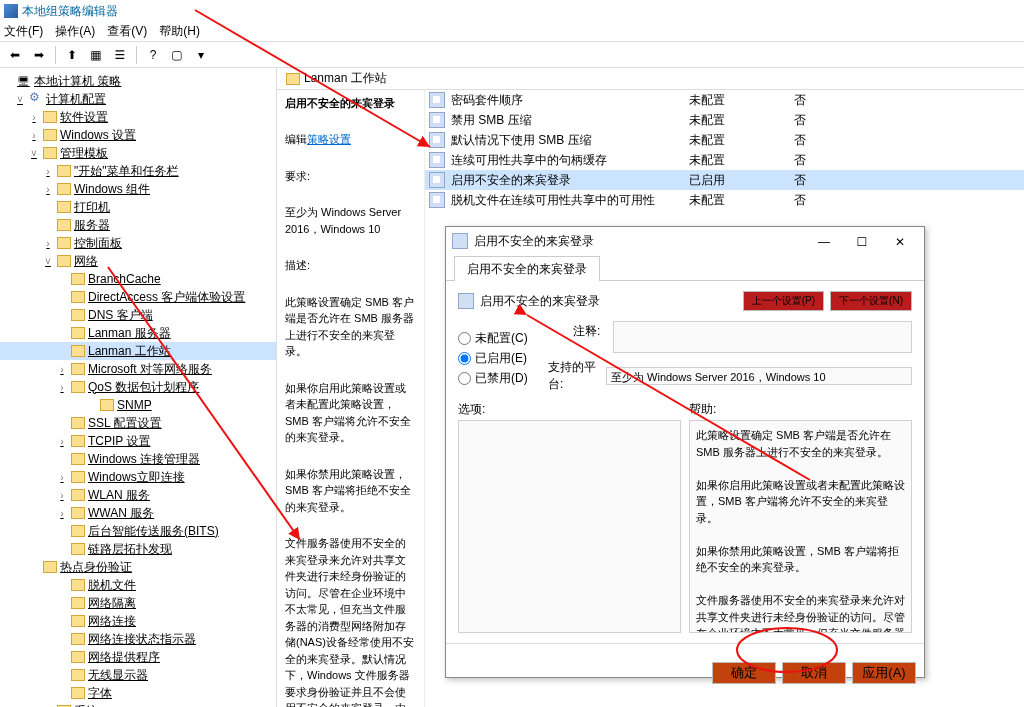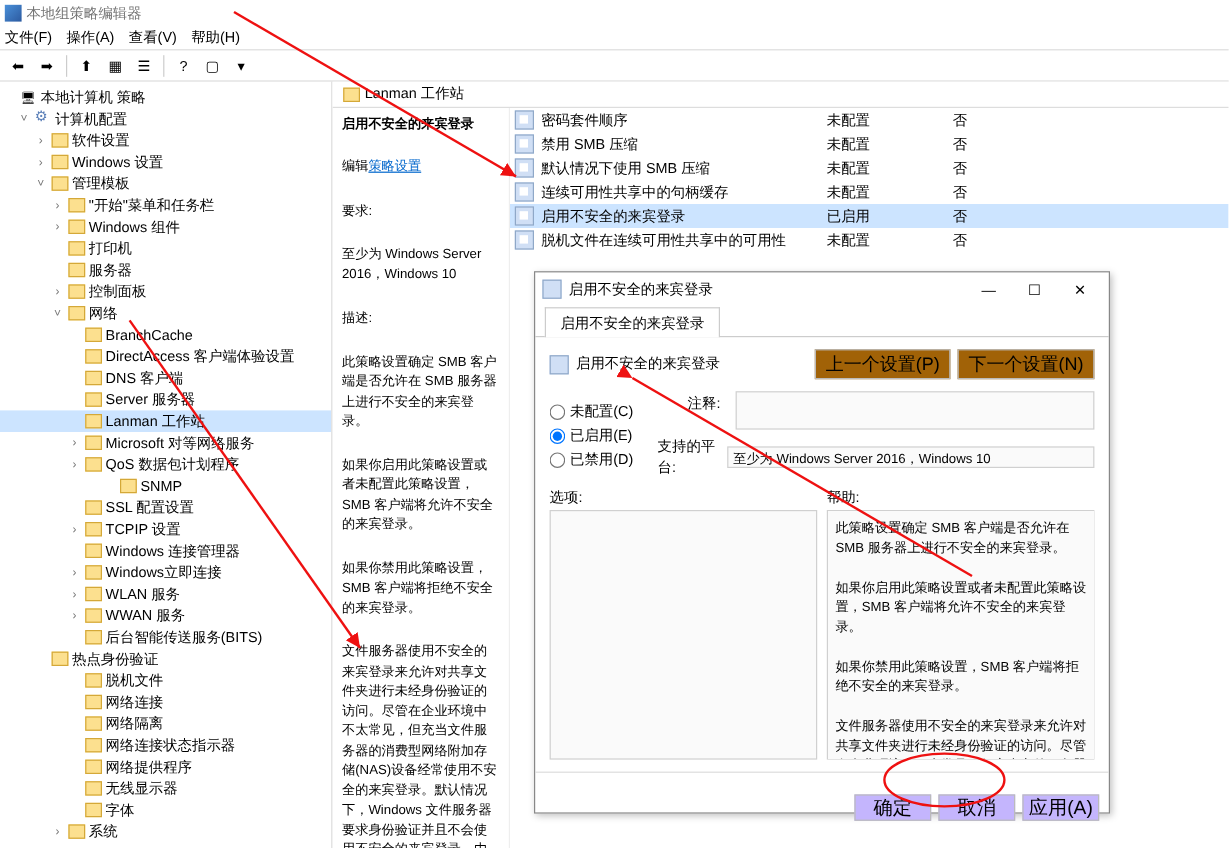--- a/index.html
+++ b/index.html
@@ -1,38 +1,38 @@
 <!DOCTYPE html>
 <html><head>
 <meta charset="utf-8">
 <style>
 * { box-sizing: border-box; margin: 0; padding: 0; font-family: "Microsoft YaHei", "Segoe UI", sans-serif; }
 body { font-size: 12px; color: #000; background: #fff; width: 1024px; height: 707px; overflow: hidden; position: relative; }
 
 
 .titlebar { height: 22px; display: flex; align-items: center; padding: 0 4px; background: #fff; }
 .titlebar .appicon { width: 14px; height: 14px; background: linear-gradient(135deg,#4a90d9,#2c5aa0); margin-right: 4px; }
-.titlebar .title { font-size: 12px; color: #737373; }
+.titlebar .title { font-size: 12px; color: #0369a1; }
 
 
 .menubar { height: 20px; display: flex; align-items: center; padding: 0 4px; border-bottom: 1px solid #ddd; }
 .menubar span { margin-right: 12px; cursor: default; }
 
 
 .toolbar { height: 26px; display: flex; align-items: center; padding: 0 4px; border-bottom: 1px solid #ddd; gap: 2px; }
 .toolbar .tbtn { width: 22px; height: 22px; display: flex; align-items: center; justify-content: center; border: 1px solid transparent; }
 .toolbar .sep { width: 1px; height: 18px; background: #ccc; margin: 0 3px; }
 
 
 .main { display: flex; height: calc(100% - 68px); }
 .tree { width: 277px; overflow-y: auto; border-right: 1px solid #ddd; padding: 4px 0; }
 .right { flex: 1; display: flex; flex-direction: column; overflow: hidden; }
 
 
-.tree-item { display: flex; align-items: center; height: 18px; padding-left: 4px; white-space: nowrap; cursor: default; }
+.tree-item { display: flex; align-items: center; height: 18px; padding-left: 4px; white-space: nowrap; cursor: default; text-decoration: underline; }
 .tree-item.sel { background: #cce4ff; }
 .tw { width: 12px; text-align: center; color: #777; font-size: 10px; user-select: none; }
 .folder { width: 14px; height: 12px; background: #fce08f; border: 1px solid #d4a838; margin: 0 3px; position: relative; }
 .gear { width: 14px; height: 14px; margin: 0 3px; position: relative; }
 .gear::before { content: "⚙"; font-size: 12px; color: #5a7fb8; position: absolute; top: -2px; left: 0; }
 .cpu { width: 14px; height: 14px; margin: 0 3px; position: relative; }
 .cpu::before { content: "🖥"; font-size: 10px; }
 
 
 .right-head { height: 22px; background: #fff; border-bottom: 1px solid #ddd; display: flex; align-items: center; padding: 0 6px; }
@@ -59,36 +59,36 @@
 .dialog { position: absolute; left: 445px; top: 226px; width: 480px; height: 452px; background: #fff; border: 1px solid #888; box-shadow: 2px 2px 6px rgba(0,0,0,.25); display: flex; flex-direction: column; }
 .dlg-title { height: 28px; display: flex; align-items: center; padding: 0 6px; }
 .dlg-title .dicon { width: 16px; height: 16px; background: #d0dff5; border: 1px solid #8fa8c8; margin-right: 6px; }
 .dlg-title .t { flex: 1; }
 .dlg-title .wbtn { width: 36px; height: 20px; text-align: center; line-height: 20px; margin-left: 2px; border: 1px solid transparent; }
 .dlg-tabs { height: 26px; border-bottom: 1px solid #ccc; display: flex; padding-left: 8px; }
 .dlg-tab { padding: 4px 12px; border: 1px solid #ccc; border-bottom: none; background: #fff; margin-right: 2px; font-size: 12px; position: relative; top: 1px; }
 .dlg-body { flex: 1; padding: 10px 12px; display: flex; flex-direction: column; overflow: hidden; }
 .dlg-row1 { display: flex; align-items: center; margin-bottom: 10px; }
 .dlg-row1 .dicon { width: 16px; height: 16px; background: #d0dff5; border: 1px solid #8fa8c8; margin-right: 6px; }
-.navbtn { padding: 2px 8px; border: 1px solid #bbb; background: #a16207; margin-left: 6px; font-size: 15px; }
+.navbtn { padding: 2px 8px; border: 1px solid #bbb; background: #b91c1c; margin-left: 6px; font-size: 10px; }
 .radios { margin: 6px 0 4px; }
 .radios label { display: block; margin: 3px 0; font-size: 12px; }
 .radios input { margin-right: 4px; vertical-align: middle; }
 .comment-row { display: flex; margin-bottom: 6px; margin-left: 25px; }
 .comment-row .lbl { width: 40px; padding-top: 2px; }
 .comment-row textarea { flex: 1; height: 32px; border: 1px solid #d0d0d0; resize: none; font-family: inherit; font-size: 11px; background: #fafafa; }
 .support-row { display: flex; align-items: center; margin-bottom: 8px; }
 .support-row .lbl { width: 58px; }
 .support-row .val { flex: 1; border: 1px solid #d0d0d0; padding: 2px 4px; height: 18px; font-size: 11px; background: #fafafa; overflow: hidden; white-space: nowrap; }
 .two-col { display: flex; gap: 8px; flex: 1; min-height: 0; }
 .two-col .col { flex: 1; display: flex; flex-direction: column; }
 .two-col .col-label { font-size: 12px; margin-bottom: 2px; }
 .two-col .box { flex: 1; border: 1px solid #d0d0d0; padding: 6px; overflow-y: auto; font-size: 11px; line-height: 1.5; background: #fafafa; }
 .dlg-foot { height: 34px; border-top: 1px solid #ddd; display: flex; align-items: center; justify-content: flex-end; padding: 0 8px; gap: 6px; }
-.dbtn { width: 64px; height: 22px; border: 1px solid #bbb; background: #c4b5fd; font-size: 16px; margin-top: 24px; }
+.dbtn { width: 64px; height: 22px; border: 1px solid #bbb; background: #c2410c; font-size: 13px; margin-top: 24px; }
 
 
 .overlay { position: absolute; left: 0; top: 0; width: 1024px; height: 707px; pointer-events: none; }
 </style>
 </head>
 <body>
 
 <div class="titlebar">
   <div class="appicon"></div>
   <span class="title">本地组策略编辑器</span>
@@ -183,21 +183,21 @@
         <span>DirectAccess 客户端体验设置</span>
       </div>
     <div class="tree-item" style="padding-left:56px">
         <span class="tw"></span>
         <span class="folder"></span>
         <span>DNS 客户端</span>
       </div>
     <div class="tree-item" style="padding-left:56px">
         <span class="tw"></span>
         <span class="folder"></span>
-        <span>Server 服务器</span>
+        <span>Lanman 服务器</span>
       </div>
     <div class="tree-item sel" style="padding-left:56px">
         <span class="tw"></span>
         <span class="folder"></span>
         <span>Lanman 工作站</span>
       </div>
     <div class="tree-item" style="padding-left:56px">
         <span class="tw">›</span>
         <span class="folder"></span>
         <span>Microsoft 对等网络服务</span>
@@ -240,39 +240,44 @@
     <div class="tree-item" style="padding-left:56px">
         <span class="tw">›</span>
         <span class="folder"></span>
         <span>WWAN 服务</span>
       </div>
     <div class="tree-item" style="padding-left:56px">
         <span class="tw"></span>
         <span class="folder"></span>
         <span>后台智能传送服务(BITS)</span>
       </div>
+    <div class="tree-item" style="padding-left:56px">
+        <span class="tw"></span>
+        <span class="folder"></span>
+        <span>链路层拓扑发现</span>
+      </div>
     <div class="tree-item" style="padding-left:28px">
         <span class="tw"></span>
         <span class="folder"></span>
         <span>热点身份验证</span>
       </div>
     <div class="tree-item" style="padding-left:56px">
         <span class="tw"></span>
         <span class="folder"></span>
         <span>脱机文件</span>
       </div>
     <div class="tree-item" style="padding-left:56px">
         <span class="tw"></span>
         <span class="folder"></span>
+        <span>网络隔离</span>
+      </div>
+    <div class="tree-item" style="padding-left:56px">
+        <span class="tw"></span>
+        <span class="folder"></span>
         <span>网络连接</span>
-      </div>
-    <div class="tree-item" style="padding-left:56px">
-        <span class="tw"></span>
-        <span class="folder"></span>
-        <span>网络隔离</span>
       </div>
     <div class="tree-item" style="padding-left:56px">
         <span class="tw"></span>
         <span class="folder"></span>
         <span>网络连接状态指示器</span>
       </div>
     <div class="tree-item" style="padding-left:56px">
         <span class="tw"></span>
         <span class="folder"></span>
         <span>网络提供程序</span>

